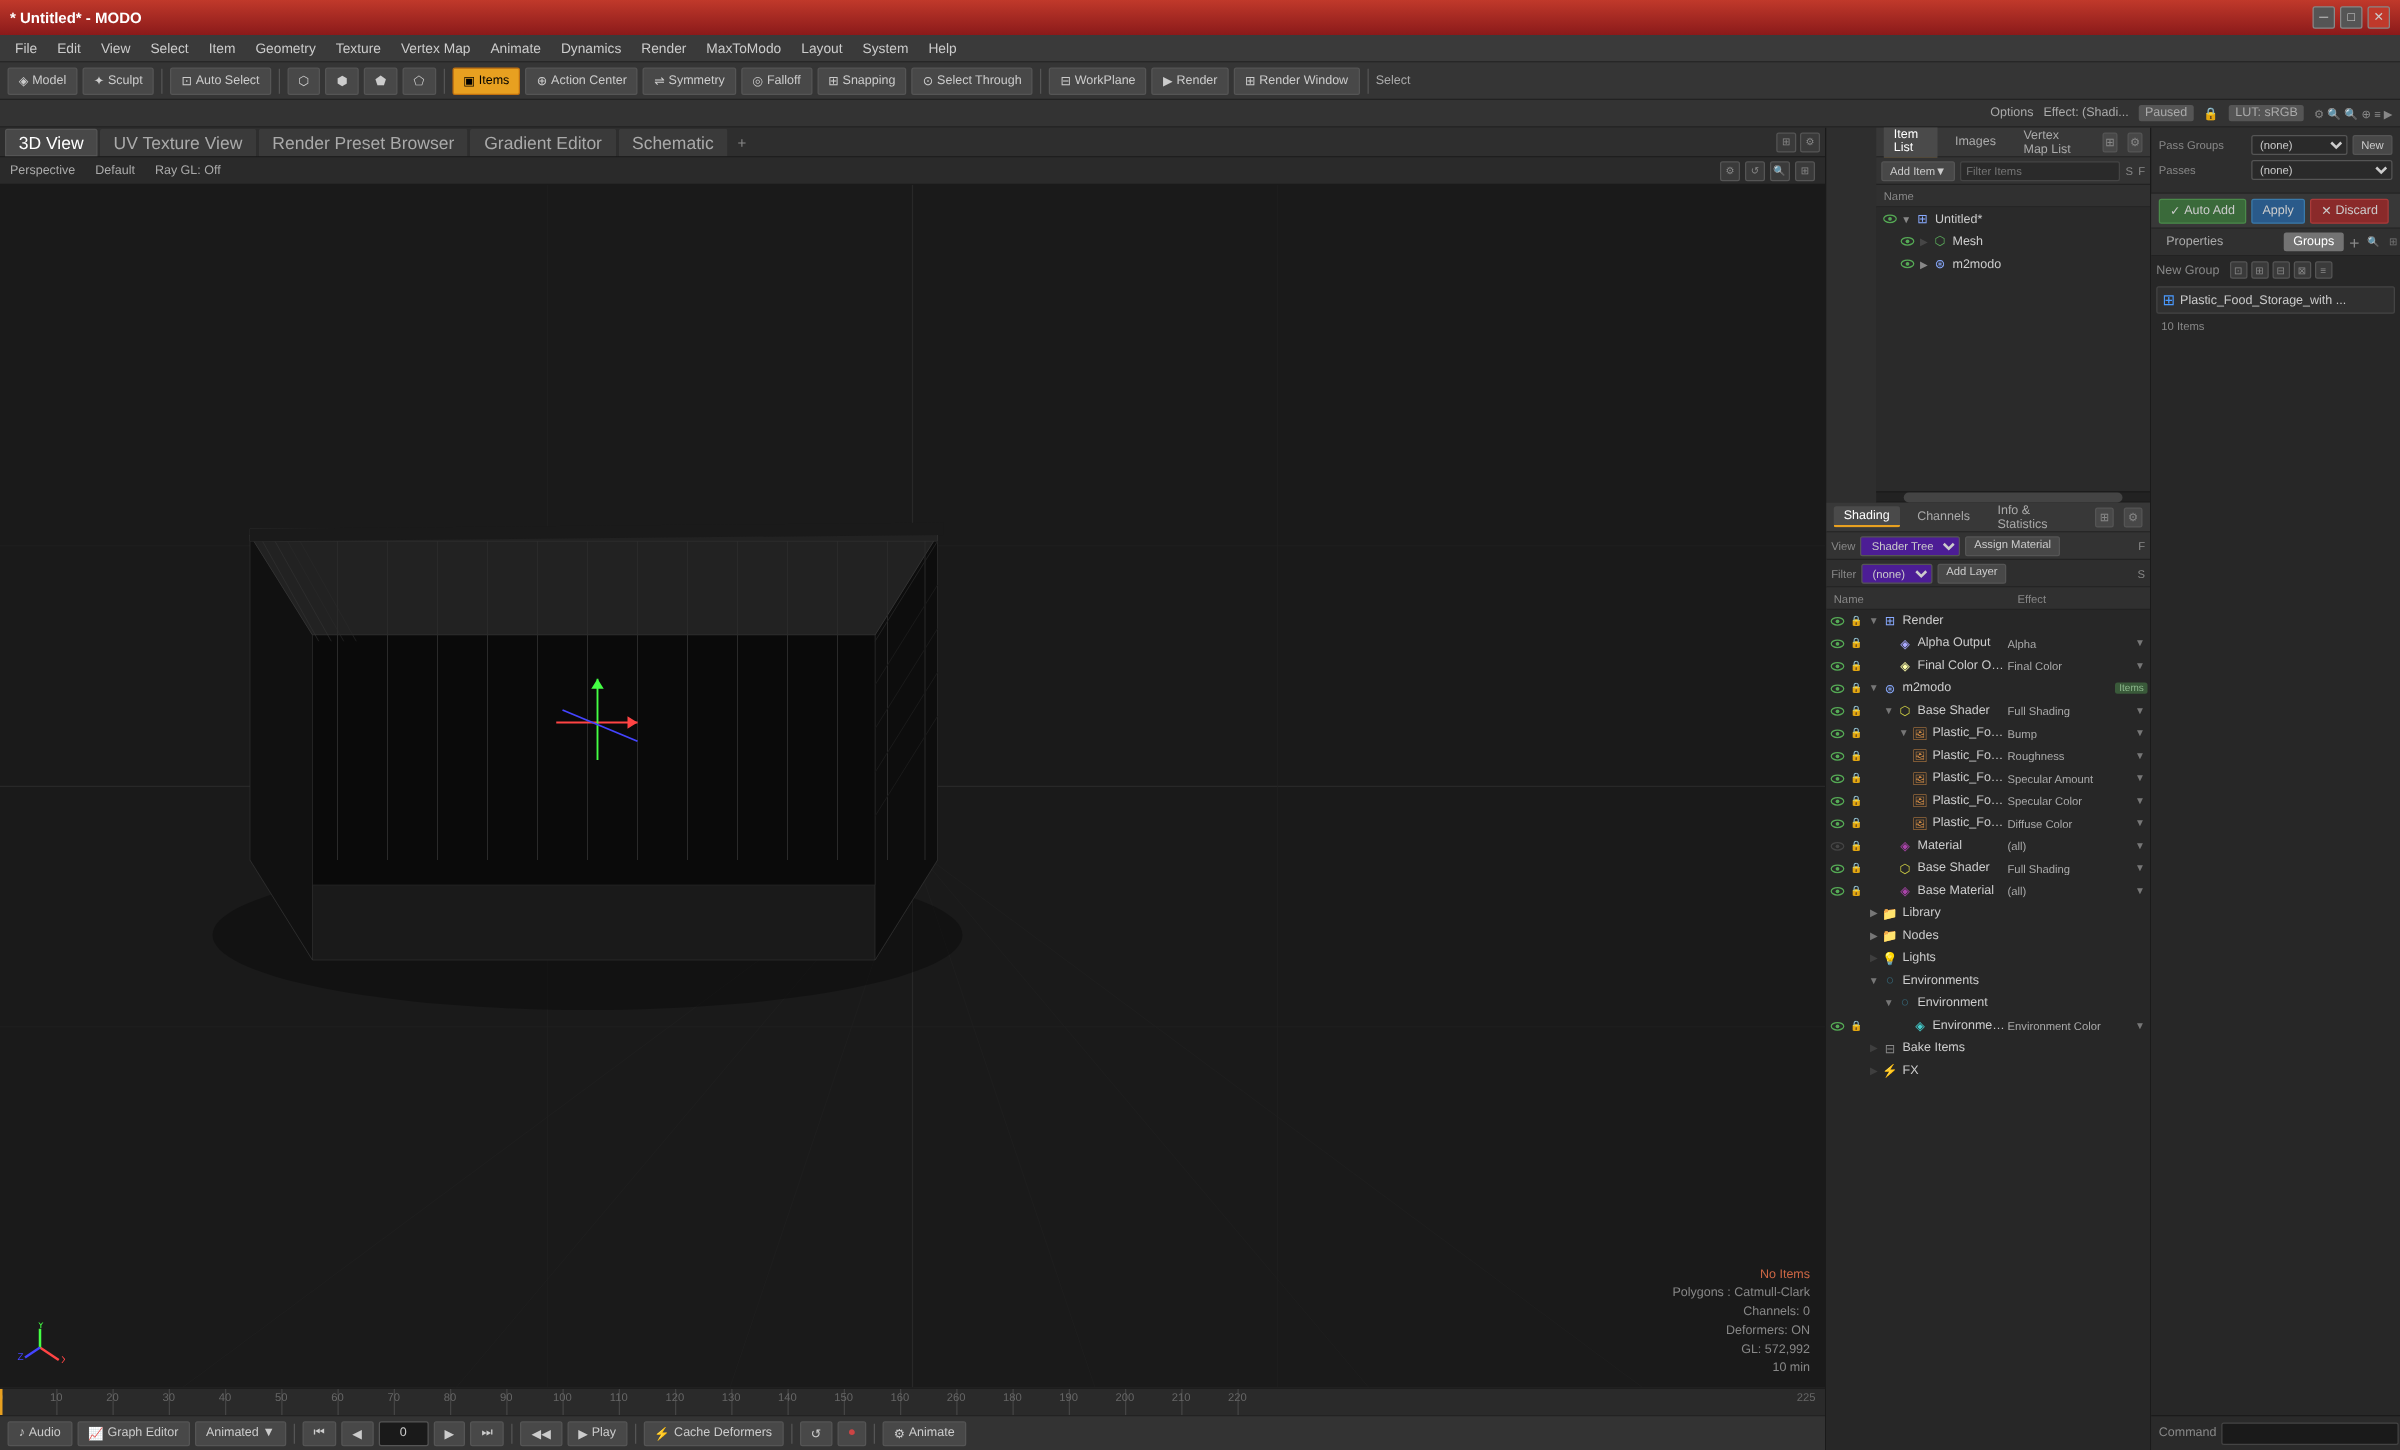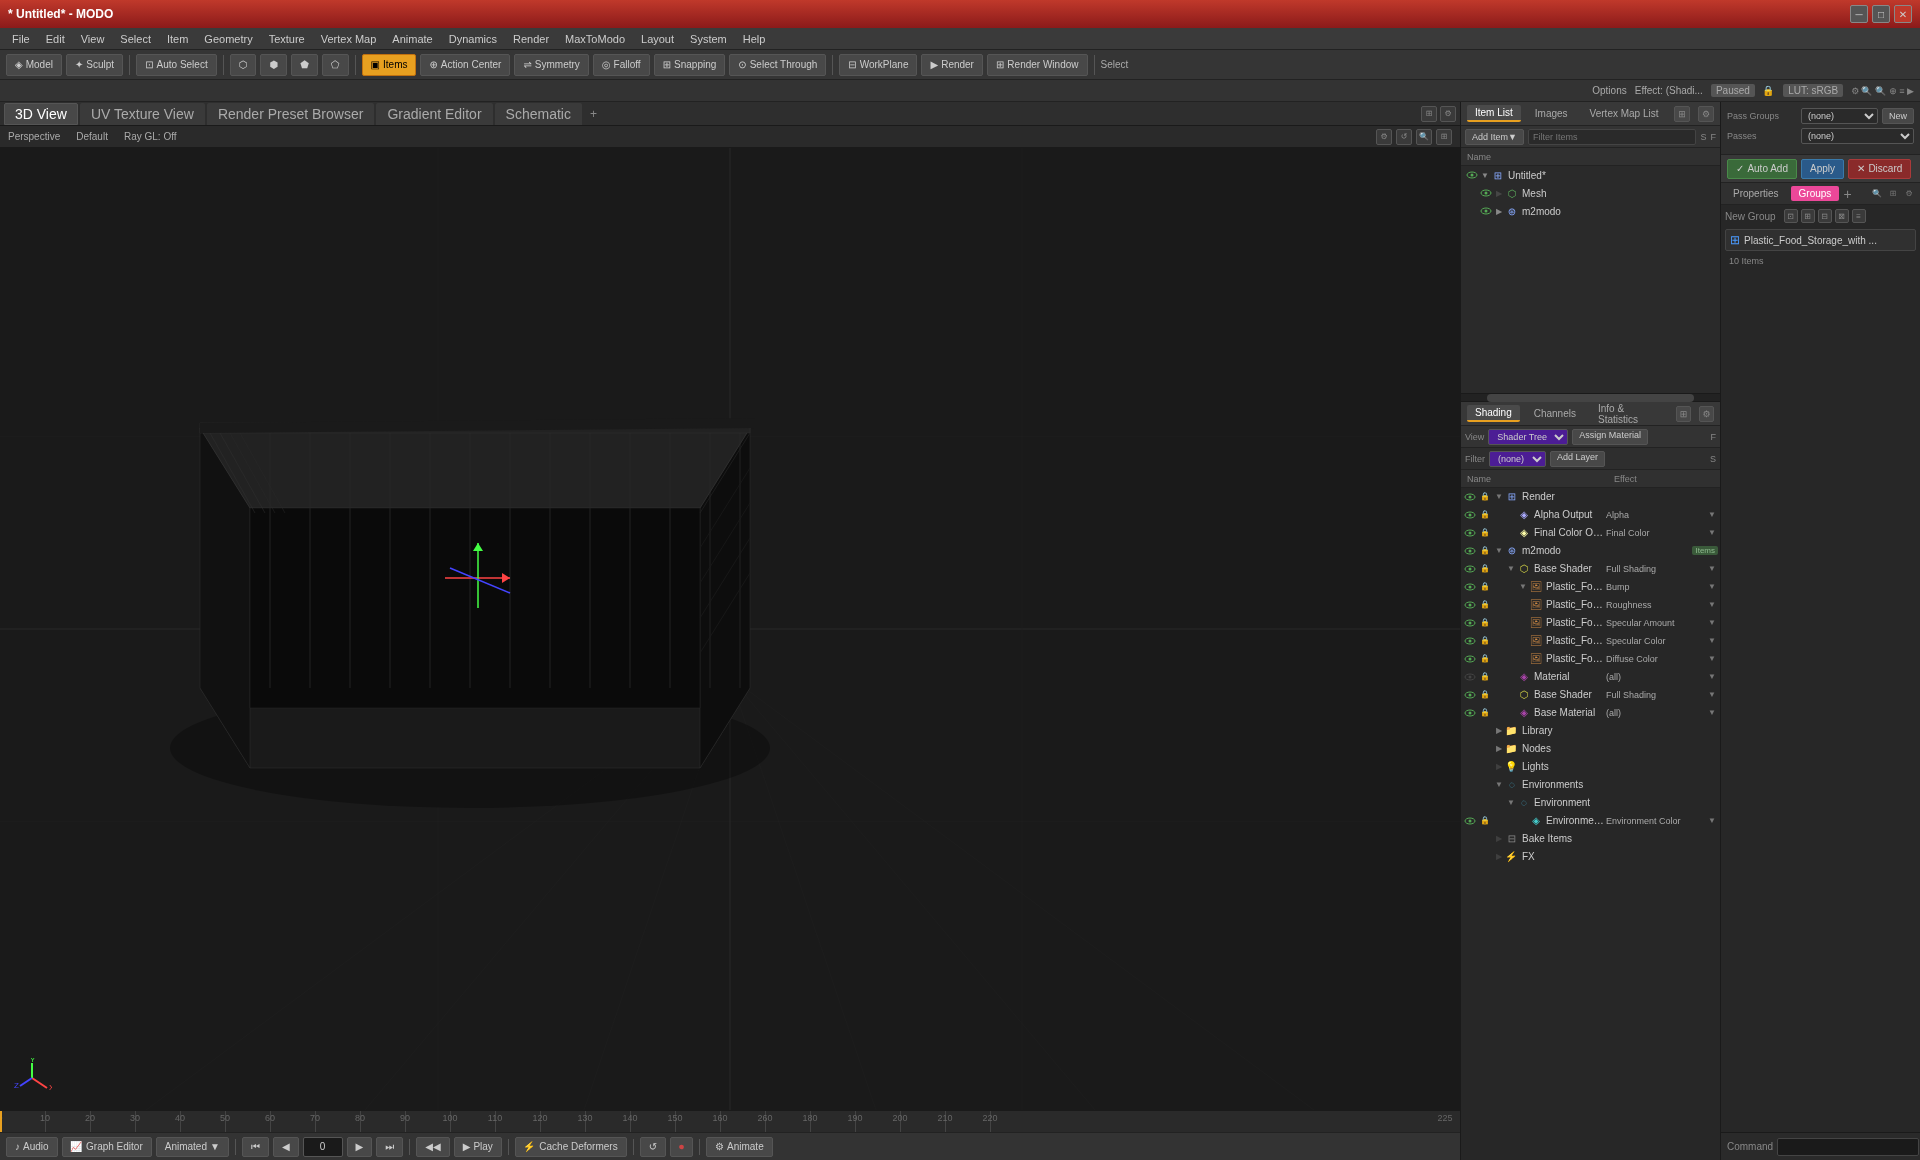--- a/index.html
+++ b/index.html
@@ -327,20 +327,21 @@
       flex-direction: column;
       border-left: 1px solid #1a1a1a;
     }
 
     
     #item-list-panel {
       height: 300px;
       border-bottom: 1px solid #1a1a1a;
       display: flex;
       flex-direction: column;
+      margin-left: 40px;
     }
     .panel-header {
       height: 24px;
       background: #383838;
       display: flex;
       align-items: center;
       padding: 0 6px;
       gap: 6px;
       border-bottom: 1px solid #222;
     }
@@ -609,21 +610,21 @@
       gap: 4px;
       border-bottom: 1px solid #222;
     }
     .pg-tab {
       padding: 2px 8px;
       color: #aaa;
       font-size: 10px;
       cursor: pointer;
       border-radius: 2px;
     }
-    .pg-tab.active { background: #ec4899; color: #fff; }
+    .pg-tab.active { background: #737373; color: #fff; margin-left: 36px; }
     .pg-tab-plus {
       color: #888;
       cursor: pointer;
       font-size: 14px;
       line-height: 1;
     }
     .pg-icons {
       margin-left: auto;
       display: flex;
       gap: 2px;
@@ -936,20 +937,28 @@
             <line x1="700" y1="505" x2="750" y2="425" stroke="#1a1a1a" stroke-width="0.8"></line>
 
             <line x1="445" y1="430" x2="510" y2="430" stroke="#ff4444" stroke-width="1.5"></line>
             <line x1="478" y1="395" x2="478" y2="460" stroke="#44ff44" stroke-width="1.5"></line>
             <line x1="450" y1="420" x2="510" y2="445" stroke="#4444ff" stroke-width="1.5"></line>
 
             <polygon points="510,430 502,425 502,435" fill="#ff4444"></polygon>
             <polygon points="478,395 473,403 483,403" fill="#44ff44"></polygon>
           </svg>
 
+          <div id="viewport-status">
+            <div style="color:#cc6644;">No Items</div>
+            <div>Polygons : Catmull-Clark</div>
+            <div>Channels: 0</div>
+            <div>Deformers: ON</div>
+            <div>GL: 572,992</div>
+            <div>10 min</div>
+          </div>
 
           <div id="axis-indicator">
             <svg width="40" height="40">
               <line x1="20" y1="20" x2="35" y2="30" stroke="#ff4444" stroke-width="2"></line>
               <line x1="20" y1="20" x2="20" y2="5" stroke="#44ff44" stroke-width="2"></line>
               <line x1="20" y1="20" x2="8" y2="28" stroke="#4444ff" stroke-width="2"></line>
               <text x="37" y="32" font-size="8" fill="#ff4444">X</text>
               <text x="18" y="4" font-size="8" fill="#44ff44">Y</text>
               <text x="2" y="30" font-size="8" fill="#4444ff">Z</text>
             </svg>

